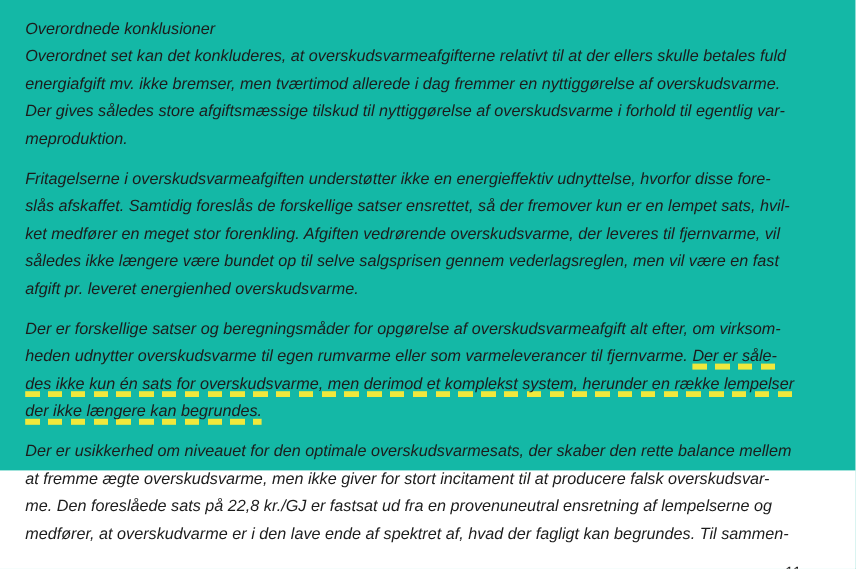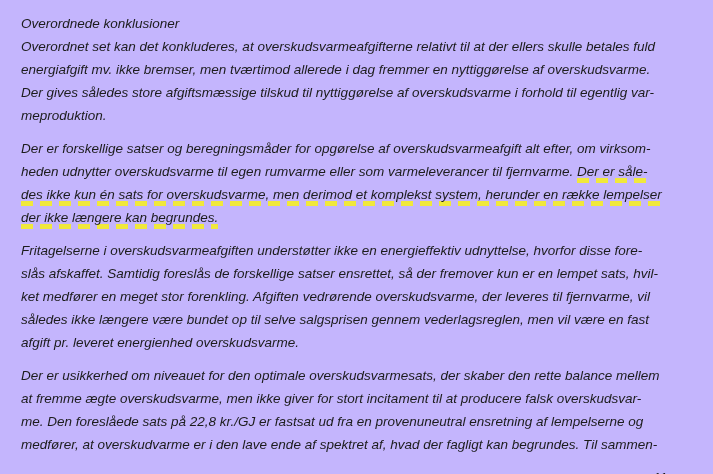--- a/index.html
+++ b/index.html
@@ -13,23 +13,23 @@
     overflow: hidden;
     font-family: "Liberation Sans", sans-serif;
     font-size: 13.5px;
     line-height: 23px;
     color: #1c1c1c;
     -webkit-font-smoothing: antialiased;
   }
   .page {
     box-sizing: border-box;
     width: 713px;
-    height: 474px;
+    height: 392px;
     padding: 12px 10px 0 21px;
-    background: #c4b5fd;
+    background: #14b8a6;
   }
   .heading {
     font-size: inherit;
     font-weight: 400;
     font-style: italic;
     margin: 0;
     white-space: pre-line;
   }
   .para {
     margin: 0 0 10px 0;
@@ -57,30 +57,30 @@
 <body>
 
 <div class="page">
   <h1 class="heading">Overordnede konklusioner</h1>
 
   <p class="para">Overordnet set kan det konkluderes, at overskudsvarmeafgifterne relativt til at der ellers skulle betales fuld
 energiafgift mv. ikke bremser, men tværtimod allerede i dag fremmer en nyttiggørelse af overskudsvarme.
 Der gives således store afgiftsmæssige tilskud til nyttiggørelse af overskudsvarme i forhold til egentlig var-
 meproduktion.</p>
 
-  <p class="para"><span>Der er forskellige satser og beregningsmåder for opgørelse af overskudsvarmeafgift alt efter, om virksom-
-heden udnytter overskudsvarme til egen rumvarme eller som varmeleverancer til fjernvarme. </span><span class="hl-underline">Der er såle-
-des ikke kun én sats for overskudsvarme, men derimod et komplekst system, herunder en række lempelser
-der ikke længere kan begrundes.</span></p>
-
   <p class="para">Fritagelserne i overskudsvarmeafgiften understøtter ikke en energieffektiv udnyttelse, hvorfor disse fore-
 slås afskaffet. Samtidig foreslås de forskellige satser ensrettet, så der fremover kun er en lempet sats, hvil-
 ket medfører en meget stor forenkling. Afgiften vedrørende overskudsvarme, der leveres til fjernvarme, vil
 således ikke længere være bundet op til selve salgsprisen gennem vederlagsreglen, men vil være en fast
 afgift pr. leveret energienhed overskudsvarme.</p>
+
+  <p class="para"><span>Der er forskellige satser og beregningsmåder for opgørelse af overskudsvarmeafgift alt efter, om virksom-
+heden udnytter overskudsvarme til egen rumvarme eller som varmeleverancer til fjernvarme. </span><span class="hl-underline">Der er såle-
+des ikke kun én sats for overskudsvarme, men derimod et komplekst system, herunder en række lempelser
+der ikke længere kan begrundes.</span></p>
 
   <p class="para">Der er usikkerhed om niveauet for den optimale overskudsvarmesats, der skaber den rette balance mellem
 at fremme ægte overskudsvarme, men ikke giver for stort incitament til at producere falsk overskudsvar-
 me. Den foreslåede sats på 22,8 kr./GJ er fastsat ud fra en provenuneutral ensretning af lempelserne og
 medfører, at overskudvarme er i den lave ende af spektret af, hvad der fagligt kan begrundes. Til sammen-</p>
 
   <div class="footer">11</div>
 </div>
 
 </body></html>

